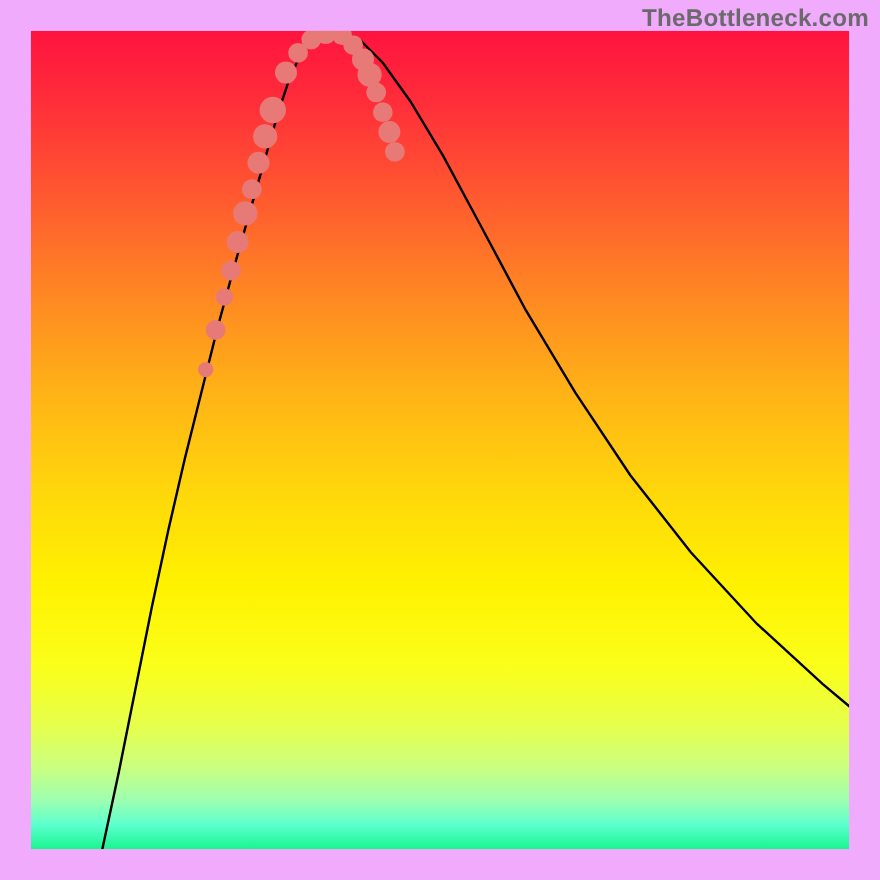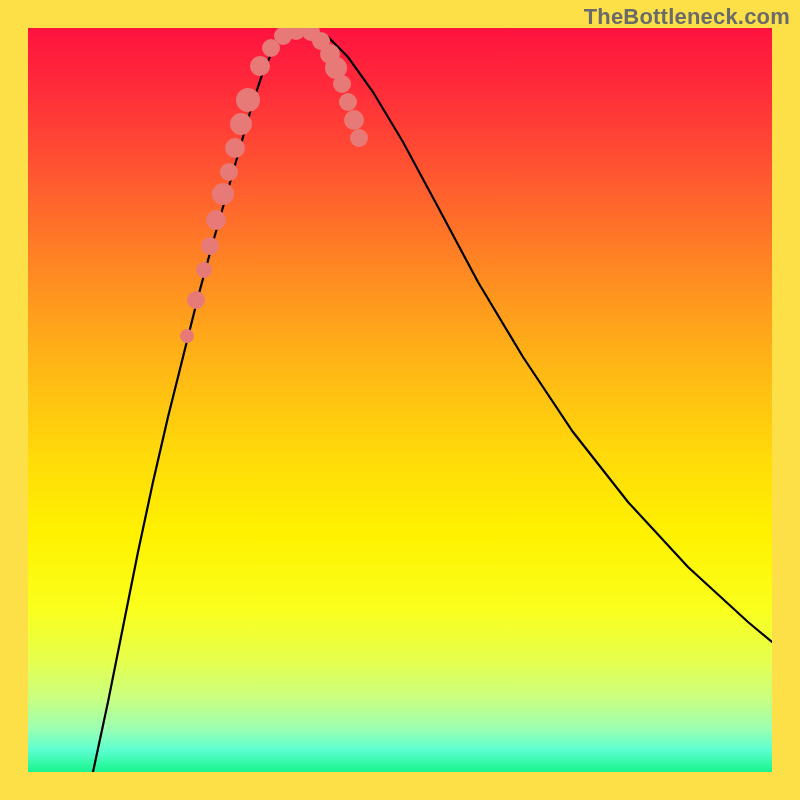--- a/index.html
+++ b/index.html
@@ -7,21 +7,21 @@
     padding: 0;
     width: 800px;
     height: 800px;
     background: #000;
     overflow: hidden;
   }
   .chart-frame {
     position: relative;
     width: 800px;
     height: 800px;
-    background: #fde047;
+    background: #f0abfc;
   }
   .plot-area {
     position: absolute;
     left: 28px;
     top: 28px;
     width: 744px;
     height: 744px;
     overflow: hidden;
   }
   .gradient-bg {

